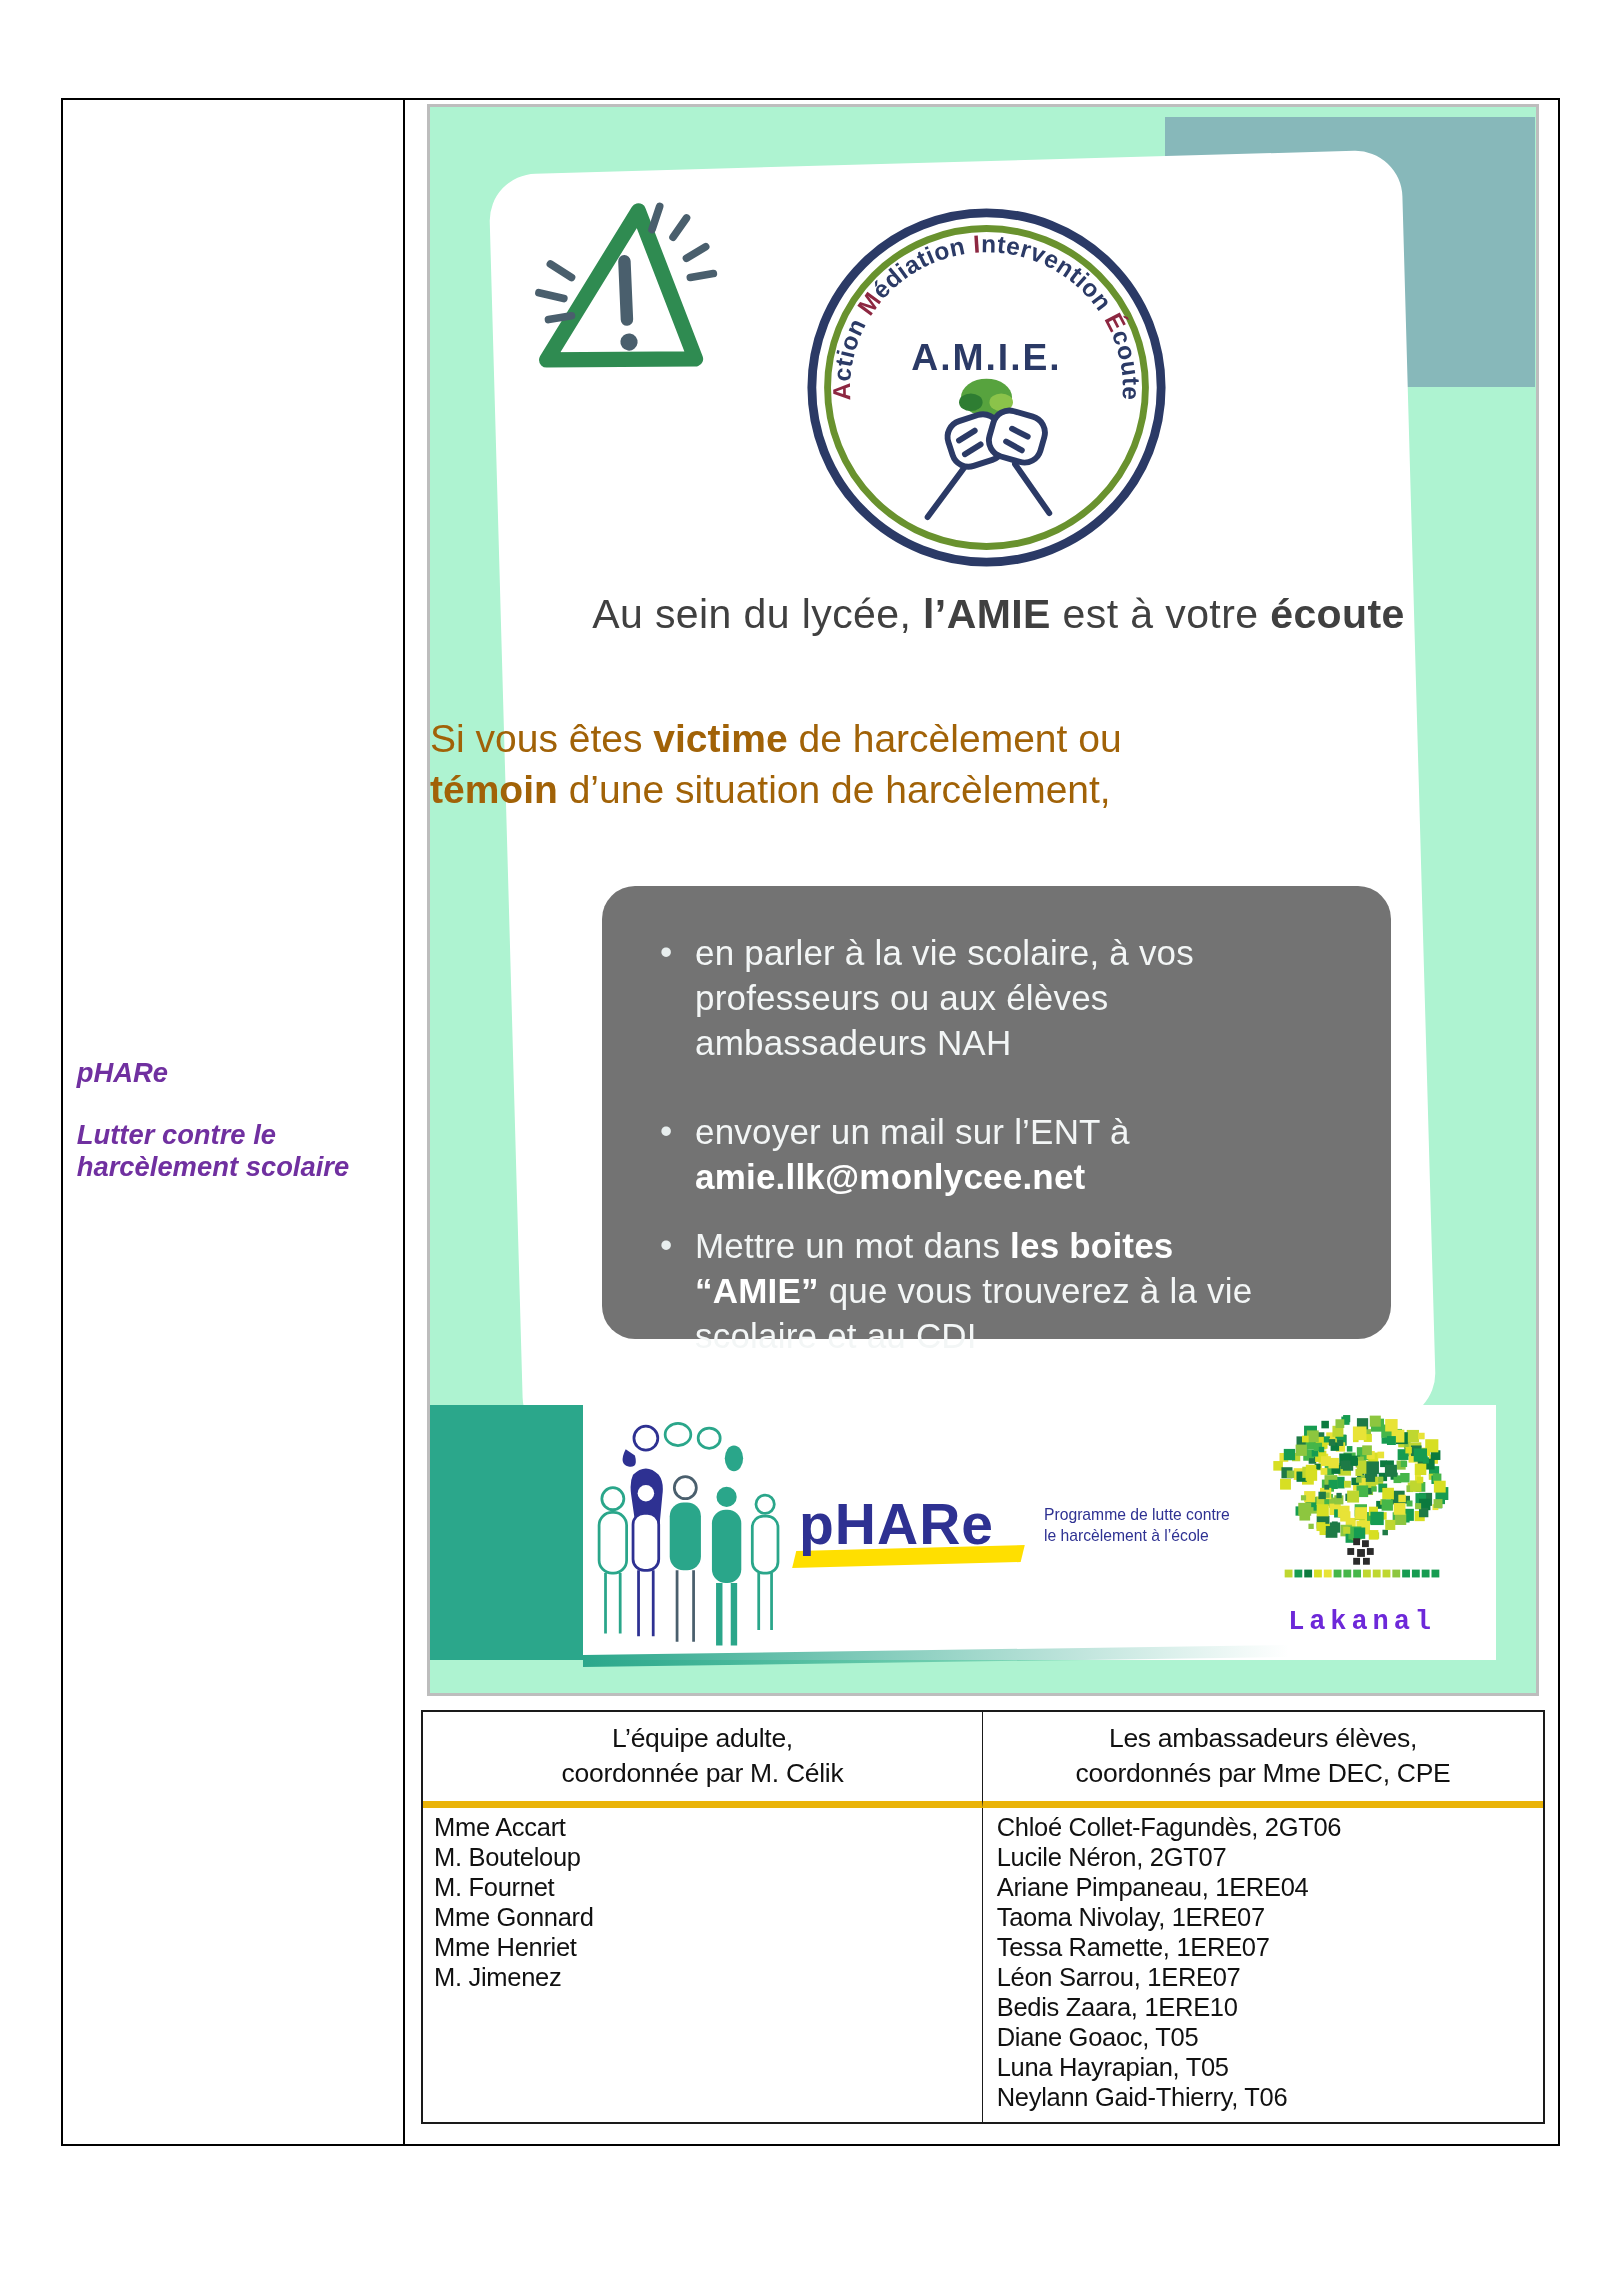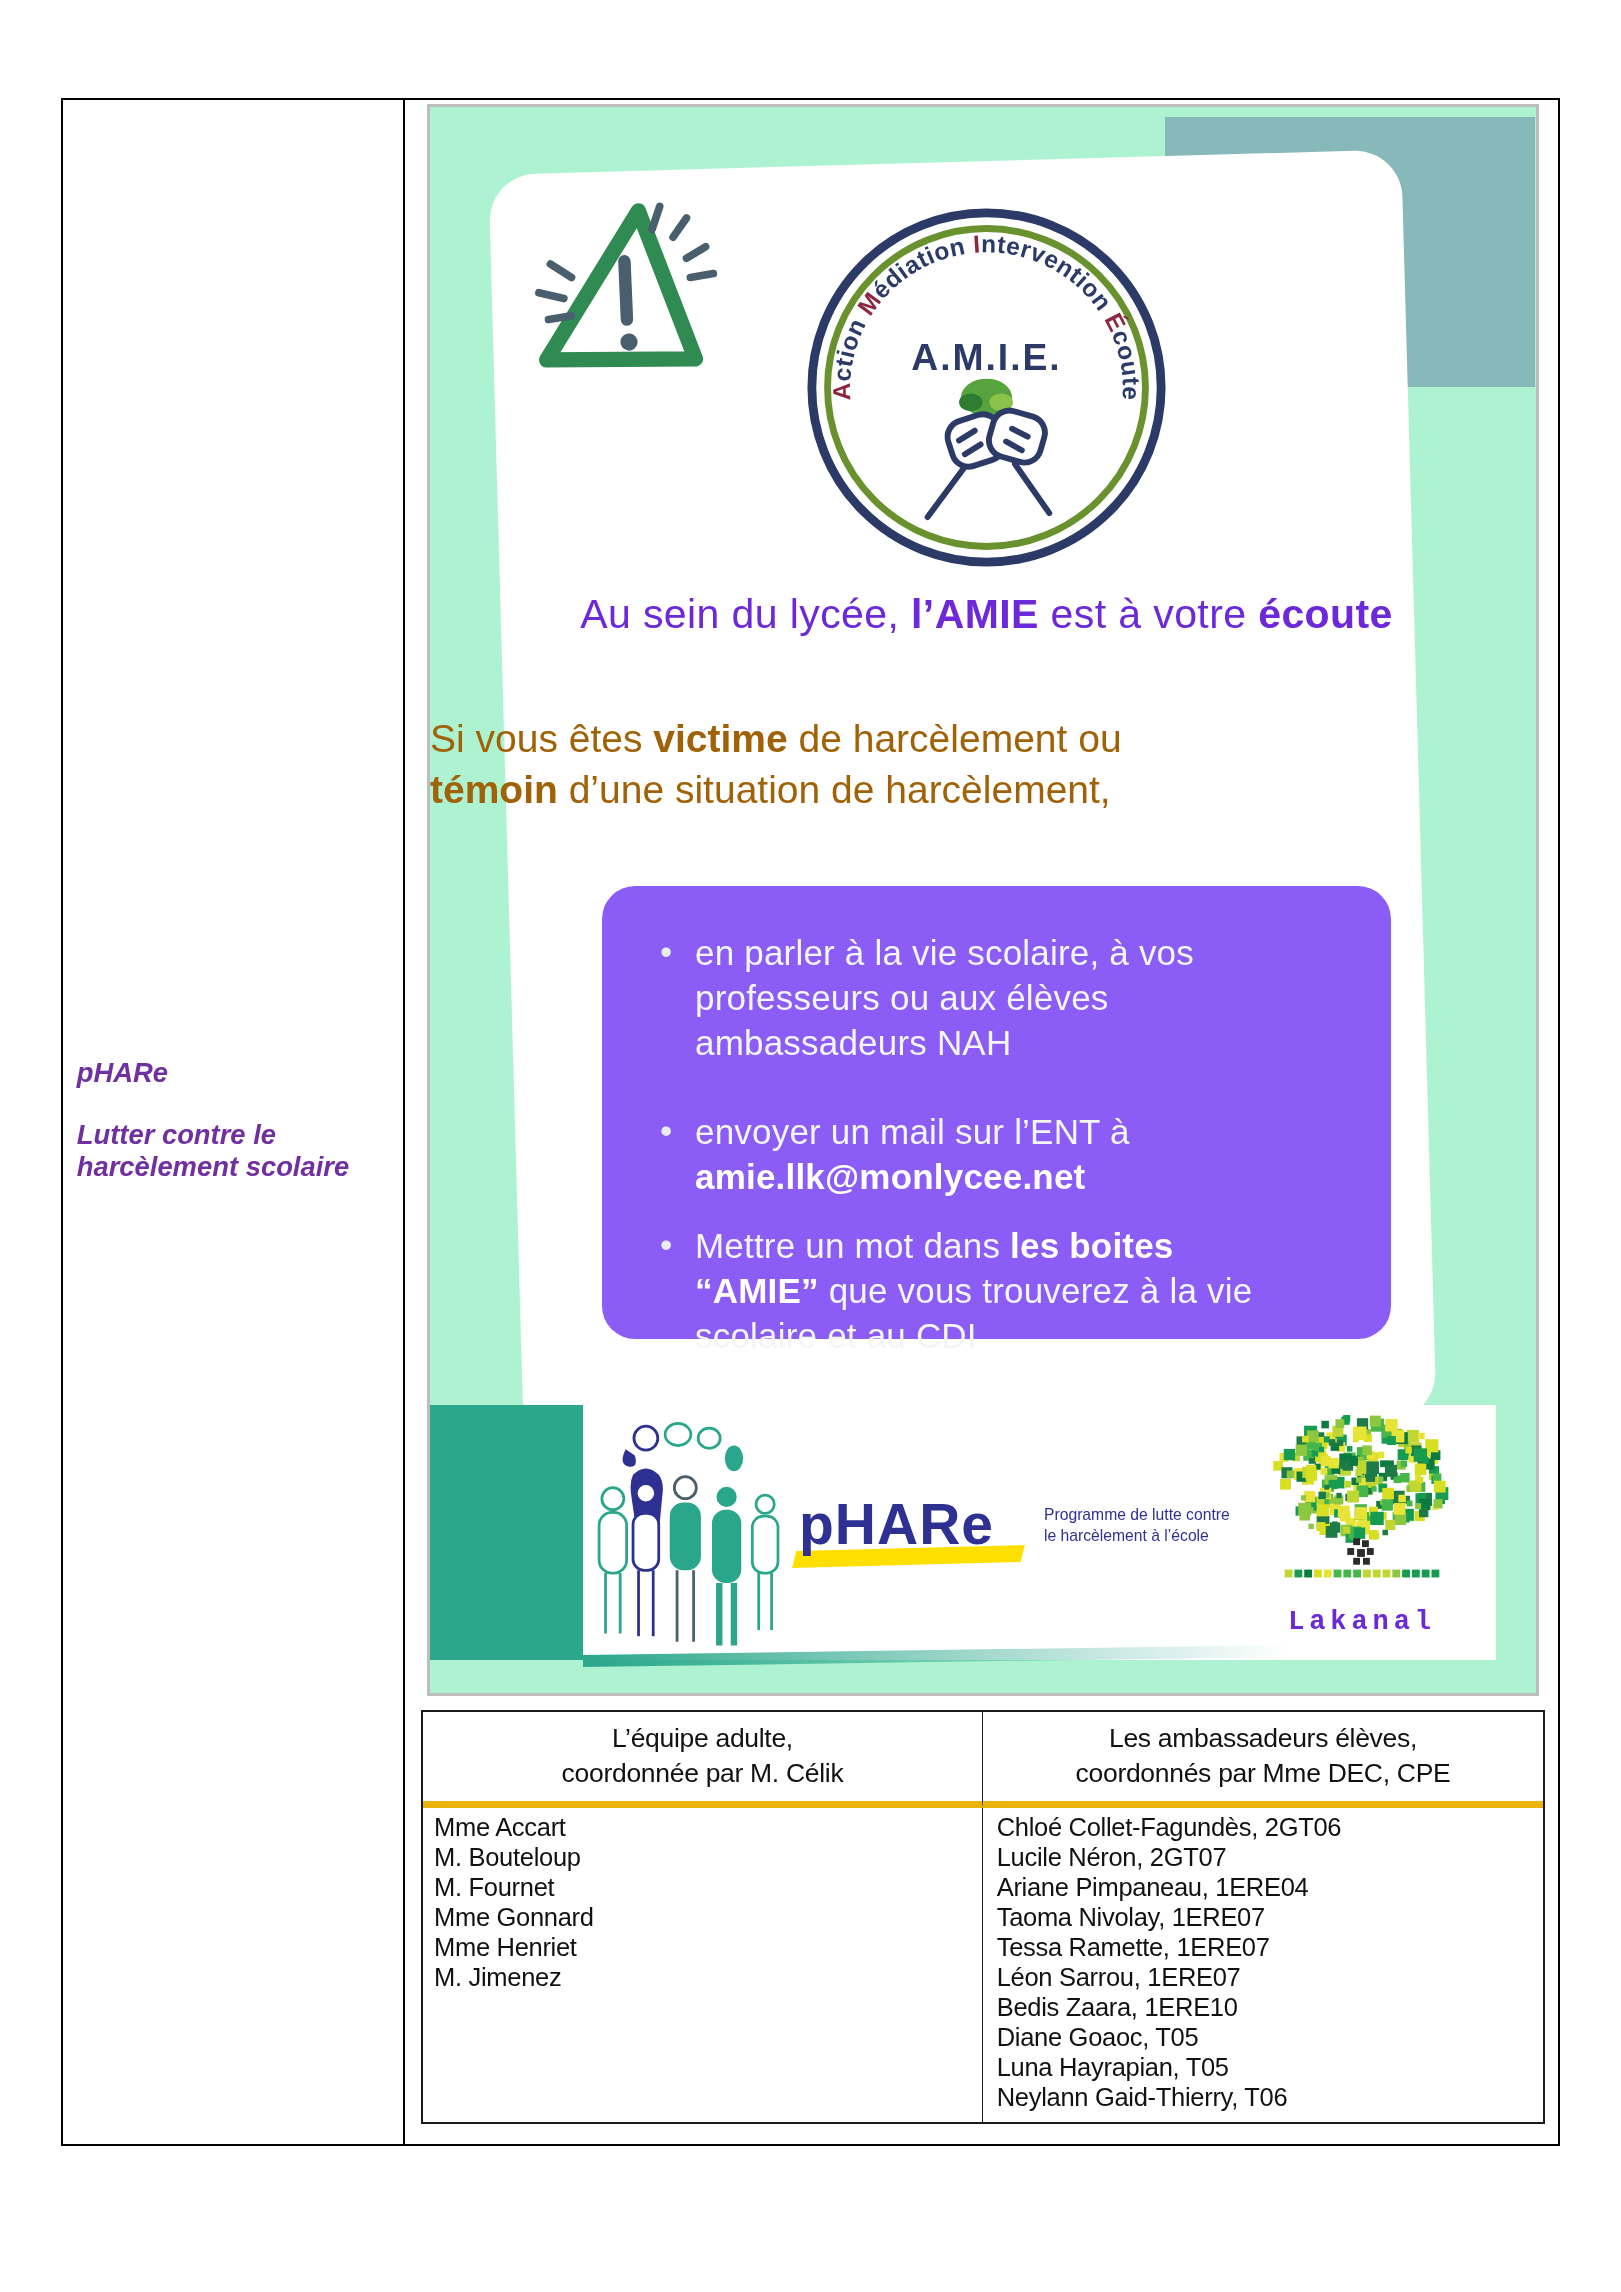--- a/index.html
+++ b/index.html
@@ -20,29 +20,29 @@
   
   .poster{position:absolute;left:427px;top:104px;width:1112px;height:1592px;
           background:#aef3d1;border:3.9px solid #bdbdbd;box-sizing:border-box;overflow:hidden;}
   .teal-block{position:absolute;left:735px;top:9.8px;width:370px;height:270px;background:#87b8ba;}
   .card-bg{position:absolute;left:76px;top:55px;width:913px;height:1270px;background:#fff;
            border-radius:47px;transform:rotate(-1.6deg);}
 
   .warn-wrap{position:absolute;left:84px;top:65px;width:230px;height:230px;}
   .amie-wrap{position:absolute;left:374px;top:98px;width:365px;height:365px;}
 
-  .poster-heading{position:absolute;left:4px;top:484px;width:1105px;text-align:center;
-                  font-size:41px;color:#6d28d9;letter-spacing:0.4px;}
+  .poster-heading{position:absolute;left:16px;top:484px;width:1105px;text-align:center;
+                  font-size:41px;color:#404040;letter-spacing:0.4px;}
   .poster-heading b{font-weight:bold;}
   .poster-intro{position:absolute;left:0;top:606px;width:1334px;text-align:left;
                 font-size:39px;line-height:51px;color:#a16207;}
   .poster-intro b{font-weight:bold;}
 
   .info-box{position:absolute;left:172px;top:779px;width:789px;height:453px;
-            background:#8b5cf6;border-radius:33px;color:#f3f6f6;}
+            background:#737373;border-radius:33px;color:#f3f6f6;}
   .info-box ul{margin:0;padding:44px 0 0 93px;list-style:none;}
   .info-box li{position:relative;width:593px;font-size:35px;line-height:45px;letter-spacing:0.2px;}
   .info-box li::before{content:"•";position:absolute;left:-35px;top:-1px;font-size:35px;color:#e8eeee;}
   .info-box li.gap-lg{margin-bottom:44px;}
   .info-box li.gap-sm{margin-bottom:23.5px;}
   .info-box b{font-weight:bold;color:#fff;}
 
   
   .band{position:absolute;left:0;top:1298px;width:1105px;height:255px;}
   .band-teal{position:absolute;left:0;top:0;width:153px;height:100%;background:#2ba78b;}

